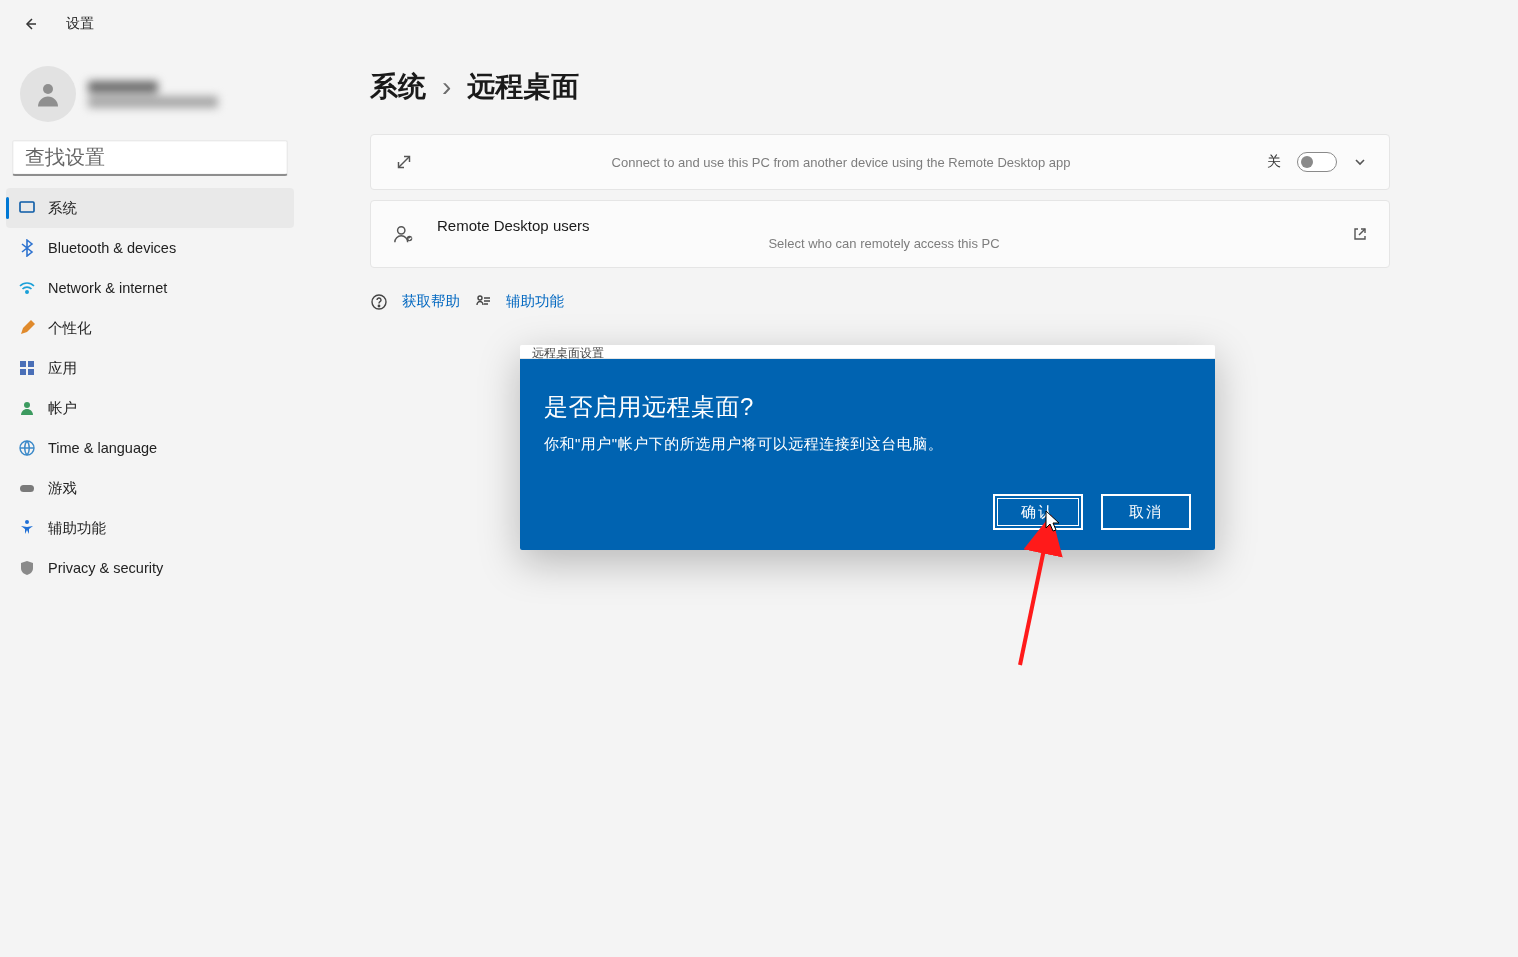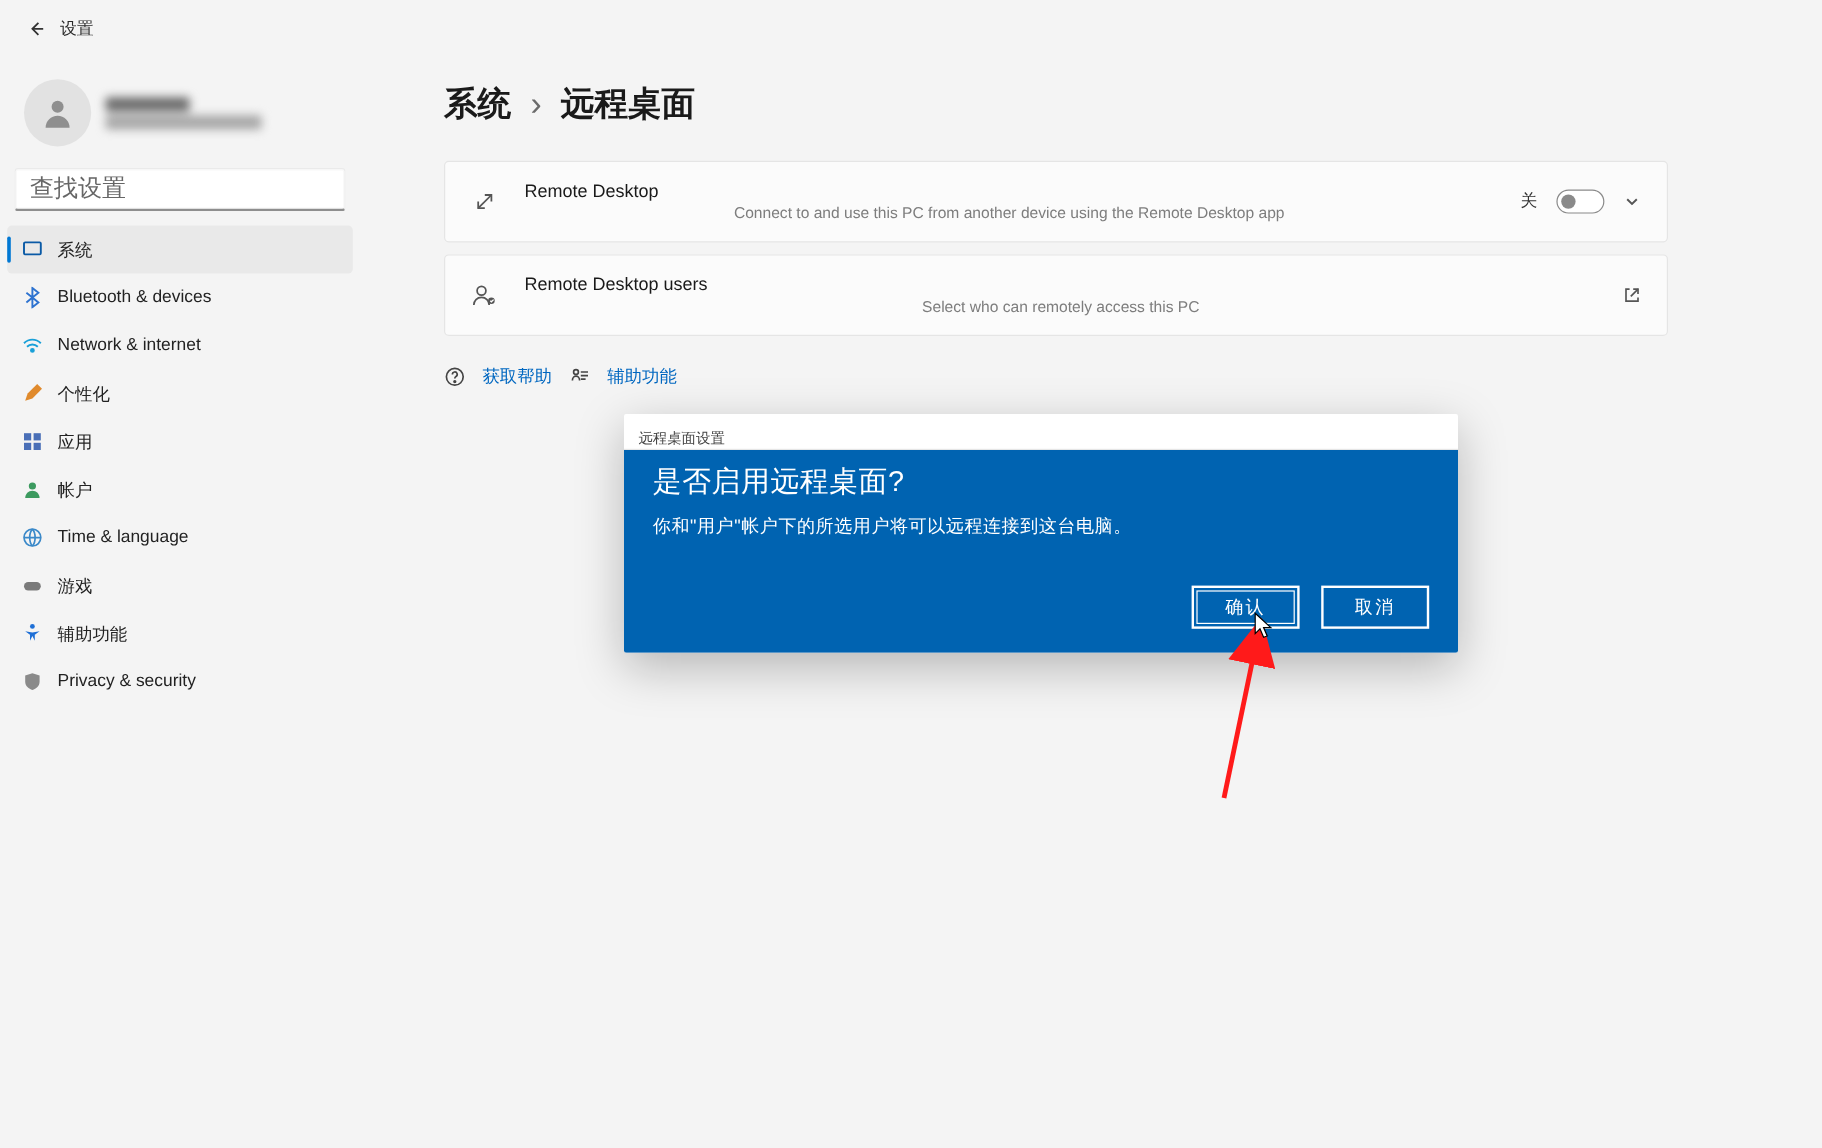--- a/index.html
+++ b/index.html
@@ -19,21 +19,21 @@
     --shadow: 0 12px 40px rgba(0,0,0,0.25);
   }
   html,body{margin:0;padding:0;background:var(--bg);color:var(--text);font-family:"Segoe UI","Microsoft YaHei","PingFang SC",Arial,sans-serif;}
   *{box-sizing:border-box;}
 
   .app{width:1518px;height:957px;position:relative;overflow:hidden;}
 
   
   .topbar{position:absolute;left:0;top:0;height:48px;display:flex;align-items:center;}
   .back-btn{width:36px;height:36px;display:flex;align-items:center;justify-content:center;border-radius:4px;margin-left:12px;cursor:pointer;}
-  .app-title{font-size:14px;color:#2a2a2a;margin-left:2px;}
+  .app-title{font-size:14px;color:#2a2a2a;margin-left:18px;}
 
   
   .left{position:absolute;left:0;top:48px;width:300px;padding:10px 0 0 0;}
   .user-row{display:flex;align-items:center;gap:12px;padding:8px 12px 18px 20px;}
   .avatar{width:56px;height:56px;border-radius:50%;background:#e2e2e2;display:flex;align-items:center;justify-content:center;}
   .avatar svg{width:30px;height:30px;fill:#8f8f8f;}
   .user-text{display:flex;flex-direction:column;gap:3px;filter:blur(4px);}
   .user-line1{width:70px;height:12px;background:#6b6b6b;border-radius:2px;}
   .user-line2{width:130px;height:12px;background:#a7a7a7;border-radius:2px;}
 
@@ -67,22 +67,22 @@
   .toggle .knob{position:absolute;width:12px;height:12px;border-radius:50%;background:var(--toggle-off);left:3px;top:3px;}
   .chev{width:14px;height:14px;color:#555;}
   .ext-icon{width:14px;height:14px;color:#555;}
 
   .links-col{margin-top:24px;display:flex;flex-direction:row;gap:14px;}
   .link-row{display:flex;align-items:center;gap:14px;color:var(--link);font-size:14.5px;cursor:pointer;}
   .link-ico{width:18px;height:18px;color:#3a3a3a;}
 
   
   .dialog{position:absolute;left:520px;top:345px;width:695px;border-radius:2px;box-shadow:var(--shadow);overflow:hidden;}
-  .dlg-headbar{background:#fff;height:30px;display:flex;align-items:flex-end;padding:0 12px;font-size:12px;color:#444;border-bottom:1px solid #e6e6e6;}
-  .dlg-body{background:var(--dlg-blue);color:#fff;padding:10px 24px 20px 24px;}
+  .dlg-headbar{background:#fff;height:14px;display:flex;align-items:flex-start;padding:0 12px;font-size:12px;color:#444;border-bottom:1px solid #e6e6e6;}
+  .dlg-body{background:var(--dlg-blue);color:#fff;padding:32px 24px 20px 24px;}
   .dlg-title{font-size:24px;font-weight:500;margin-bottom:12px;letter-spacing:0.5px;}
   .dlg-text{font-size:15px;letter-spacing:0.5px;}
   .dlg-btns{display:flex;justify-content:flex-end;gap:18px;margin-top:40px;}
   .dlg-btn{min-width:90px;height:36px;background:transparent;color:#fff;border:2px solid #fff;font-size:15px;display:flex;align-items:center;justify-content:center;cursor:pointer;letter-spacing:2px;}
   .dlg-btn.primary{outline:1px solid #fff;outline-offset:-5px;}
 
   
   .arrow{position:absolute;left:1000px;top:515px;pointer-events:none;}
 
   
@@ -227,21 +227,20 @@
     <div class="card">
       <div class="card-row">
         <div class="card-icon">
           <svg viewBox="0 0 24 24" fill="none" stroke="#555" stroke-width="1.6">
               <path d="M6 18L18 6"></path>
               <path d="M12 6h6v6"></path>
               <path d="M12 18H6v-6"></path>
             </svg>
         </div>
         <div class="card-text">
-          <div class="card-title">Remote Desktop</div>
           <div class="card-sub">Connect to and use this PC from another device using the Remote Desktop app</div>
         </div>
         <div class="card-right">
           <span class="toggle-label">关</span>
           <div class="toggle">
               <div class="knob"></div>
             </div>
           <svg class="chev" viewBox="0 0 14 14" fill="none" stroke="#555" stroke-width="1.6">
               <path d="M3 5l4 4 4-4"></path>
             </svg>

